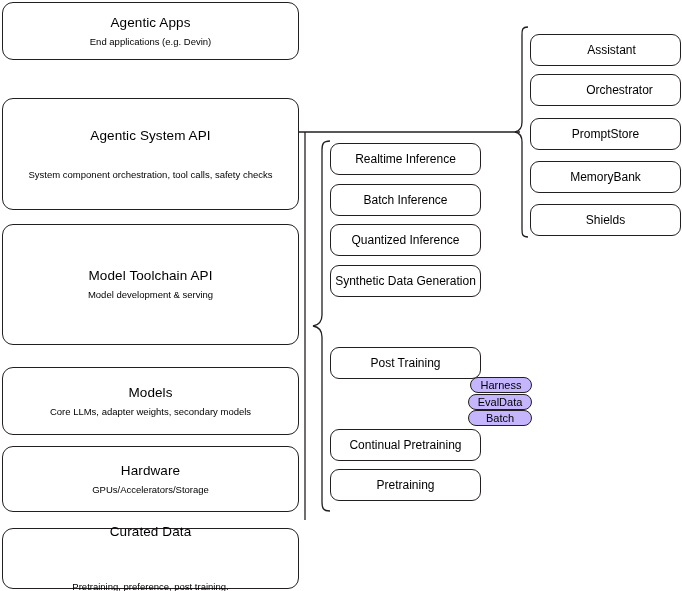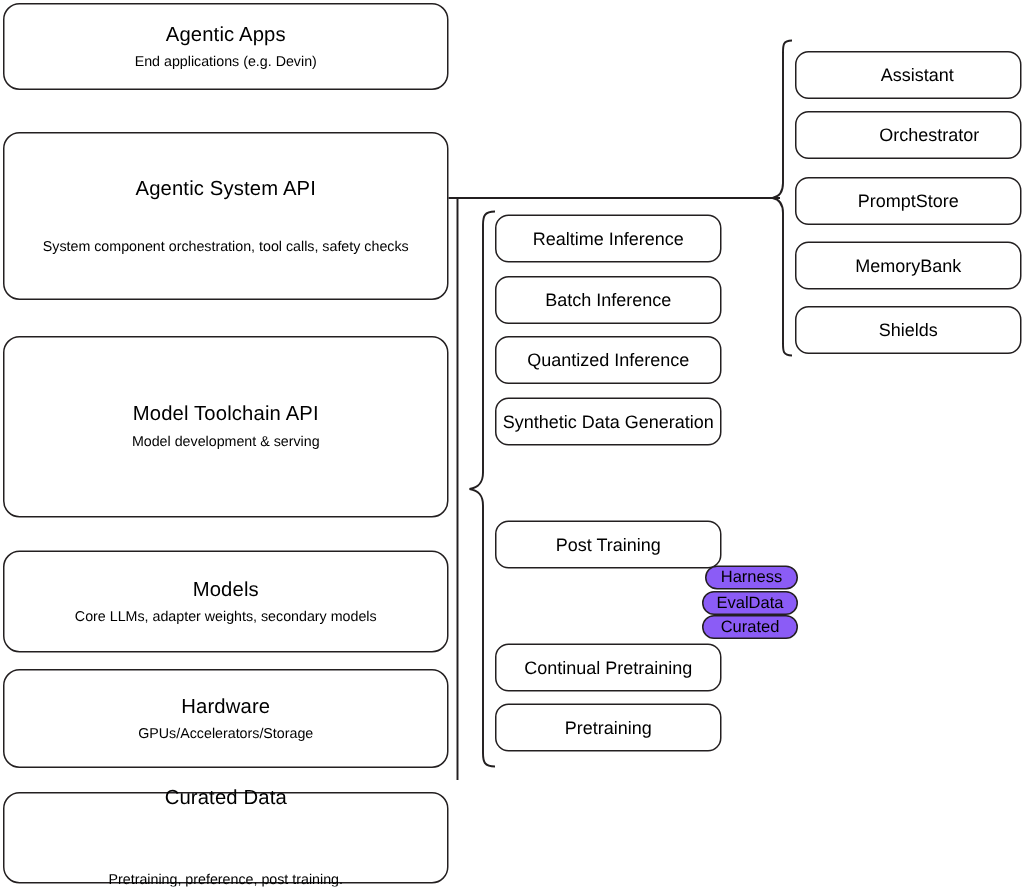--- a/index.html
+++ b/index.html
@@ -68,21 +68,21 @@
     height: 32px;
     border-radius: 9px;
     font-size: 12px;
   }
 
   
   .pill {
     position: absolute;
     box-sizing: border-box;
     border: 1.3px solid #231f20;
-    background: #8b5cf6;
+    background: #c4b5fd;
     border-radius: 999px;
     height: 16px;
     display: flex;
     align-items: center;
     justify-content: center;
     font-size: 11px;
     line-height: 1;
     z-index: 5;
   }
 
@@ -125,21 +125,21 @@
 
   <svg class="connector" style="left:300px; top:132px; width:12px; height:390px;">
     <path d="M 5 0 L 5 388" fill="none" stroke="#231f20" stroke-width="1.3"></path>
   </svg>
 
   <div class="node layer-box" style="top:2px; height:58px;">
     <div class="layer-title">Agentic Apps</div>
     <div class="layer-sub">End applications (e.g. Devin)</div>
   </div>
 
-  <div class="node layer-box" style="top:88px; height:112px;gap:20px;">
+  <div class="node layer-box" style="top:98px; height:112px;gap:20px;">
     <div class="layer-title">Agentic System API</div>
     <div class="layer-sub">System component orchestration, tool calls, safety checks</div>
   </div>
 
   <div class="node layer-box" style="top:224px; height:121px;">
     <div class="layer-title">Model Toolchain API</div>
     <div class="layer-sub">Model development &amp; serving</div>
   </div>
 
   <div class="node layer-box" style="top:367px; height:68px;">
@@ -179,21 +179,21 @@
     <span>Pretraining</span>
   </div>
 
   <div class="pill" style="left:470px; top:377px; width:62px;">
     <span>Harness</span>
   </div>
   <div class="pill" style="left:468px; top:394px; width:64px;">
     <span>EvalData</span>
   </div>
   <div class="pill" style="left:468px; top:410px; width:64px;">
-    <span>Curated</span>
+    <span>Batch</span>
   </div>
 
   <div class="node right-box" style="top:34px;padding-left:12px;">
     <span>Assistant</span>
   </div>
   <div class="node right-box" style="top:74px;padding-left:28px;">
     <span>Orchestrator</span>
   </div>
   <div class="node right-box" style="top:118px;">
     <span>PromptStore</span>

